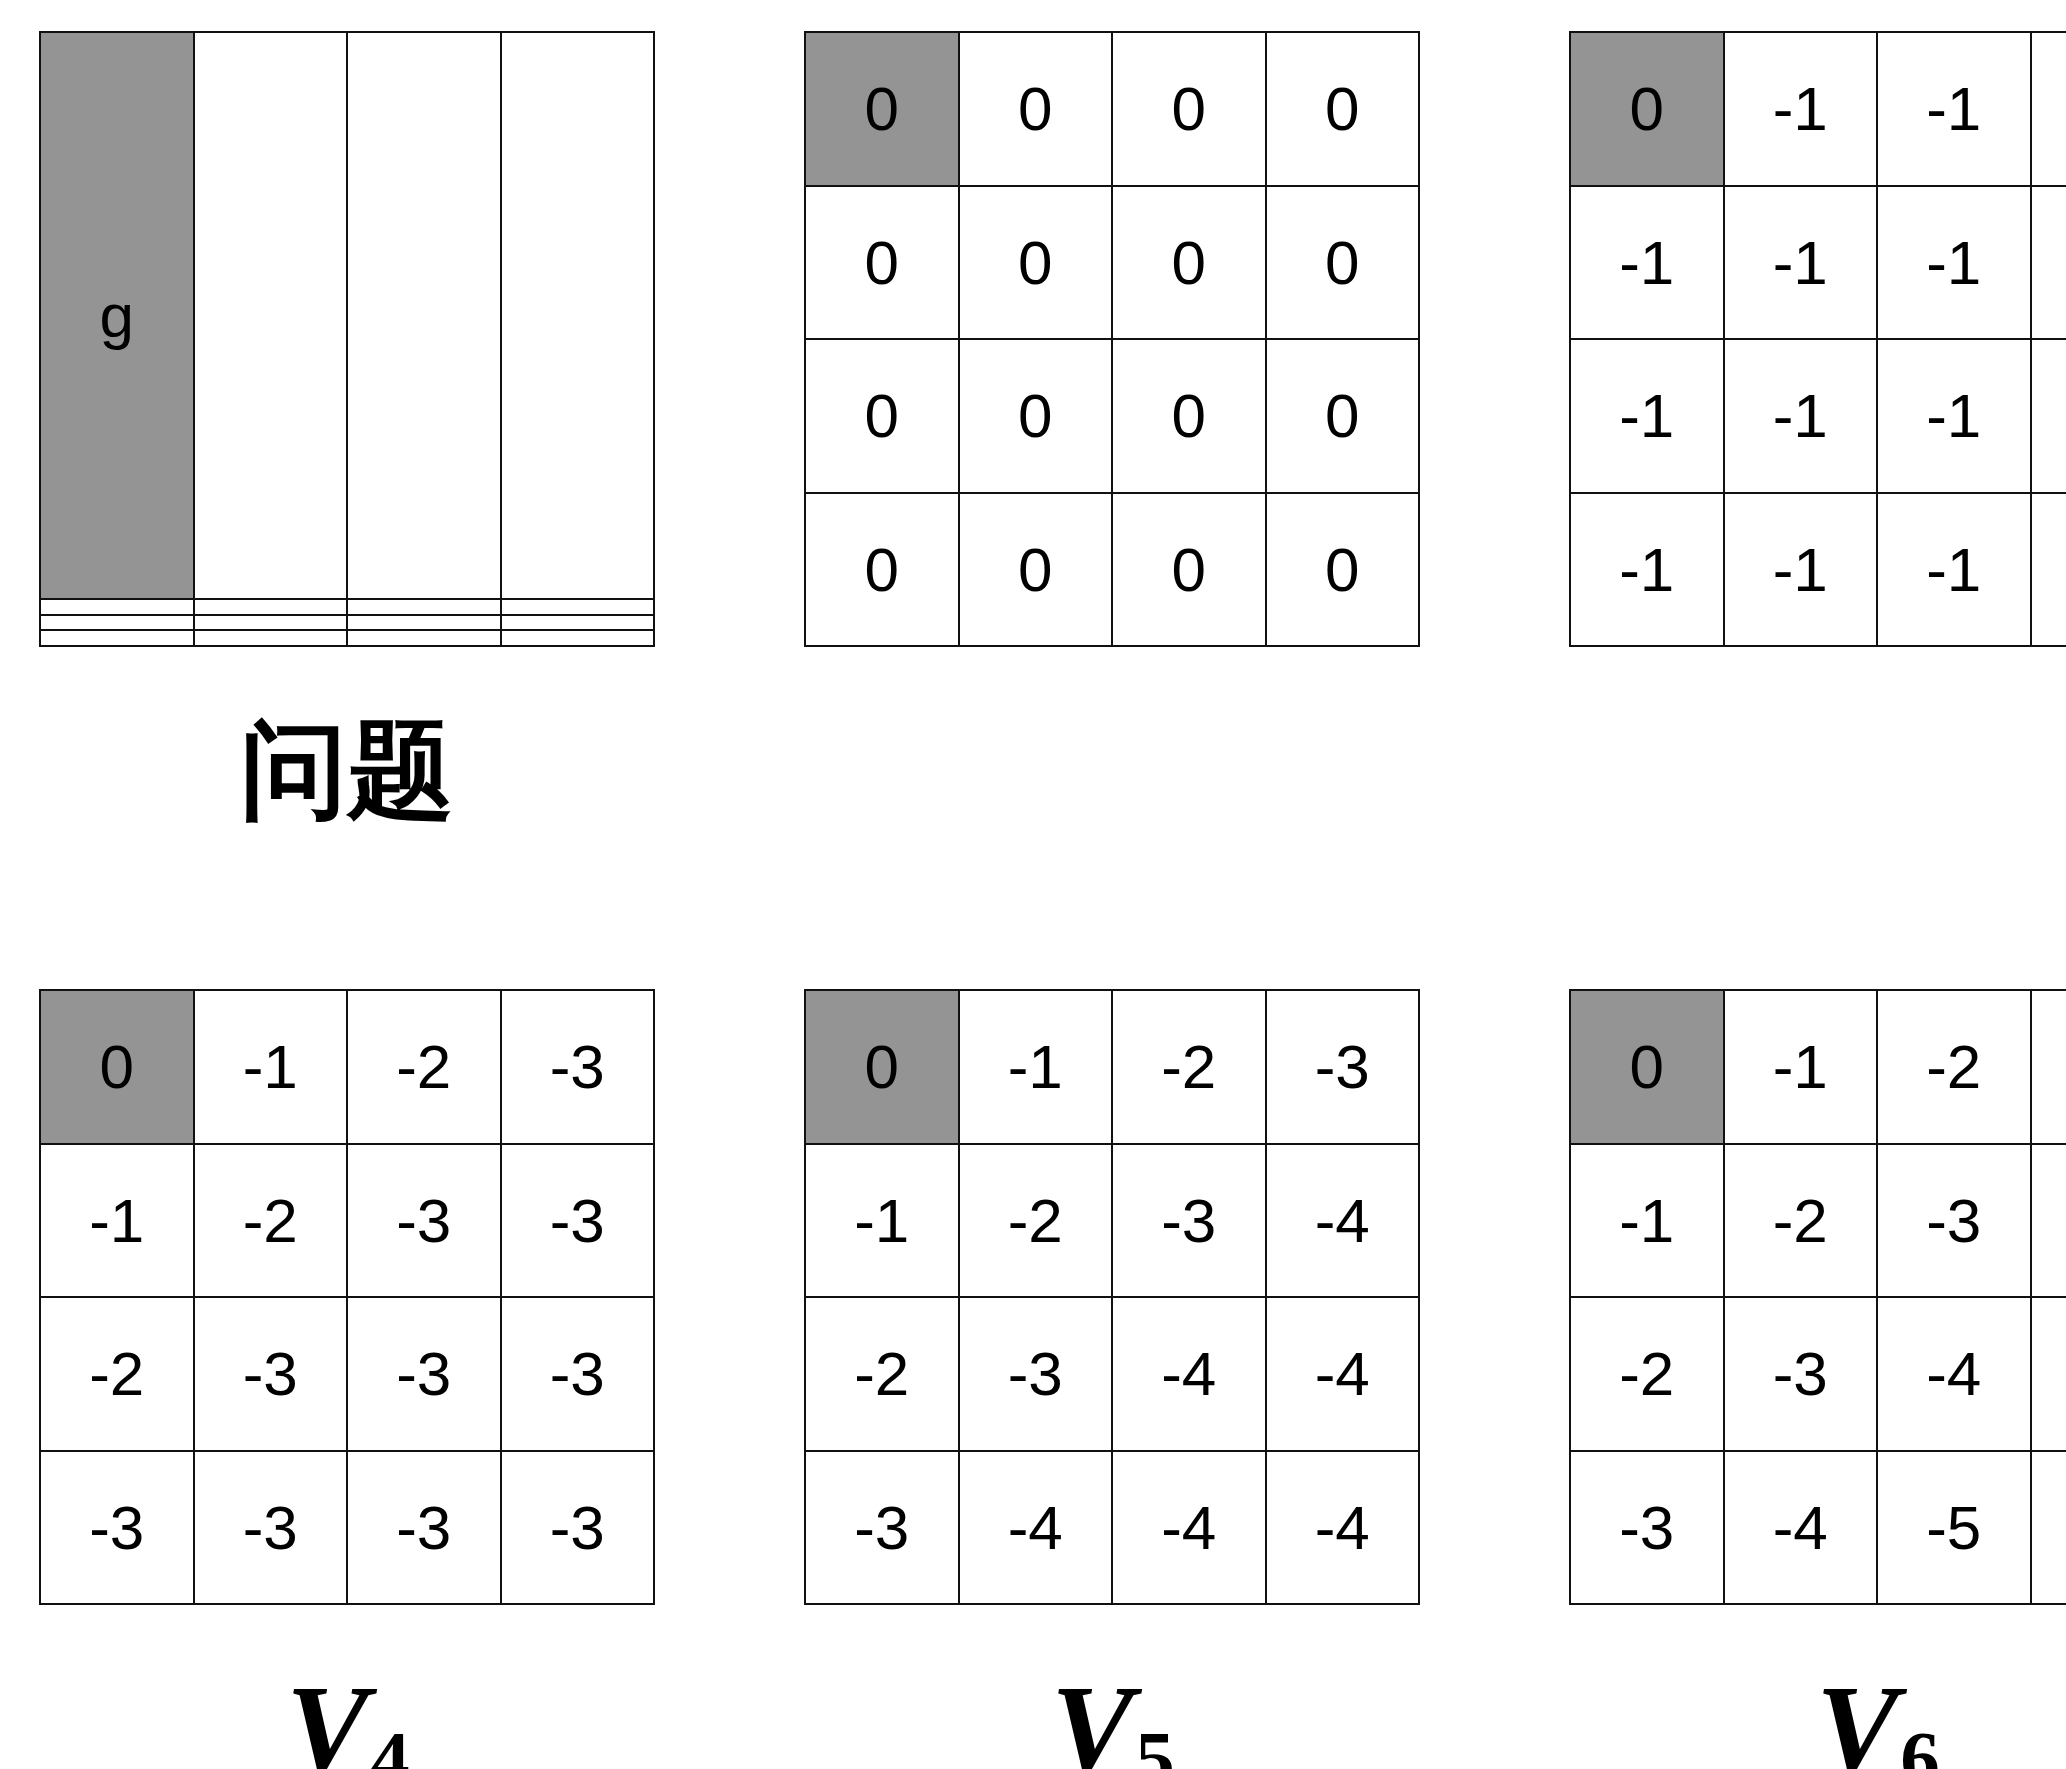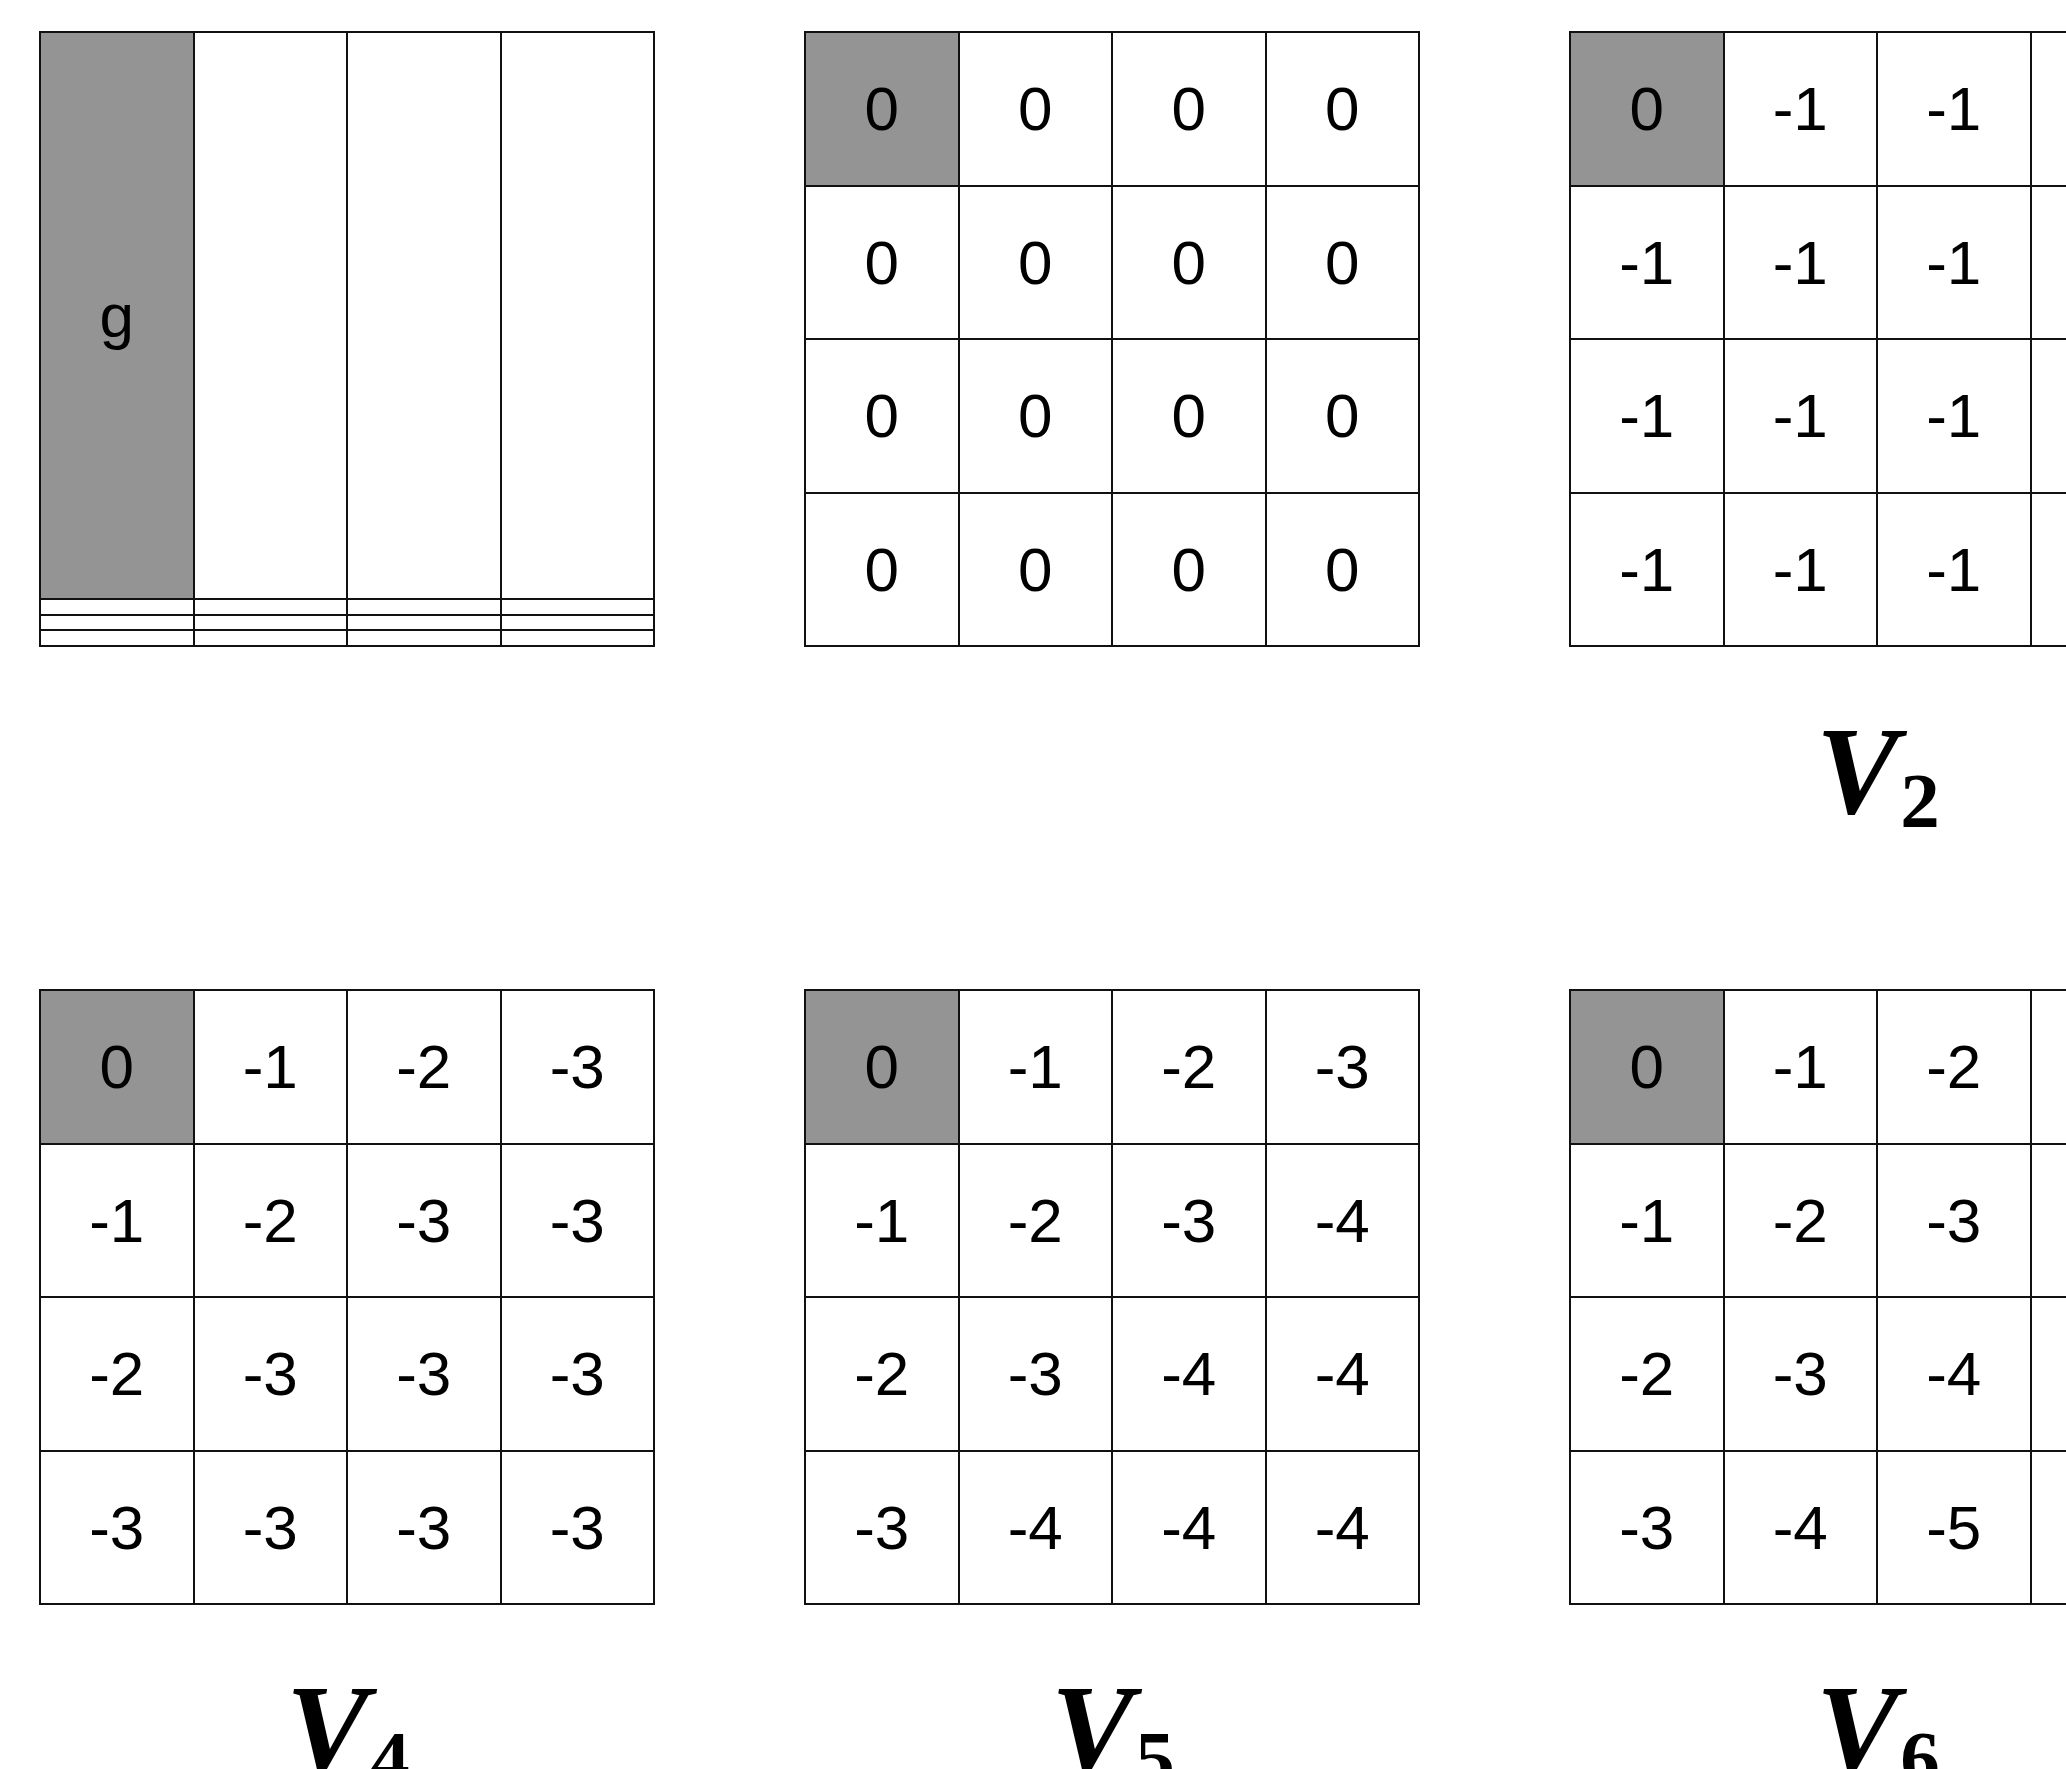--- a/index.html
+++ b/index.html
@@ -104,83 +104,83 @@
               <td class="cell"></td>
             </tr>
             <tr>
               <td class="cell"></td>
               <td class="cell"></td>
               <td class="cell"></td>
               <td class="cell"></td>
             </tr>
           </tbody>
         </table>
-  </figure>
-
-  <figure class="figure">
-    <table class="grid">
-          <tbody>
-            <tr>
-              <td class="cell goal">0</td>
-              <td class="cell">0</td>
-              <td class="cell">0</td>
-              <td class="cell">0</td>
-            </tr>
-            <tr>
-              <td class="cell">0</td>
-              <td class="cell">0</td>
-              <td class="cell">0</td>
-              <td class="cell">0</td>
-            </tr>
-            <tr>
-              <td class="cell">0</td>
-              <td class="cell">0</td>
-              <td class="cell">0</td>
-              <td class="cell">0</td>
-            </tr>
-            <tr>
-              <td class="cell">0</td>
-              <td class="cell">0</td>
-              <td class="cell">0</td>
-              <td class="cell">0</td>
-            </tr>
-          </tbody>
-        </table>
-  </figure>
-
-  <figure class="figure">
-    <table class="grid">
-          <tbody>
-            <tr>
-              <td class="cell goal">0</td>
-              <td class="cell">-1</td>
-              <td class="cell">-1</td>
-              <td class="cell">-1</td>
-            </tr>
-            <tr>
-              <td class="cell">-1</td>
-              <td class="cell">-1</td>
-              <td class="cell">-1</td>
-              <td class="cell">-1</td>
-            </tr>
-            <tr>
-              <td class="cell">-1</td>
-              <td class="cell">-1</td>
-              <td class="cell">-1</td>
-              <td class="cell">-1</td>
-            </tr>
-            <tr>
-              <td class="cell">-1</td>
-              <td class="cell">-1</td>
-              <td class="cell">-1</td>
-              <td class="cell">-1</td>
-            </tr>
-          </tbody>
-        </table>
-    <figcaption class="label"><span class="label-main">V</span><sub class="label-sub">2</sub></figcaption>
+    <figcaption class="label cjk"><span class="label-main">问题</span></figcaption>
+  </figure>
+
+  <figure class="figure">
+    <table class="grid">
+          <tbody>
+            <tr>
+              <td class="cell goal">0</td>
+              <td class="cell">0</td>
+              <td class="cell">0</td>
+              <td class="cell">0</td>
+            </tr>
+            <tr>
+              <td class="cell">0</td>
+              <td class="cell">0</td>
+              <td class="cell">0</td>
+              <td class="cell">0</td>
+            </tr>
+            <tr>
+              <td class="cell">0</td>
+              <td class="cell">0</td>
+              <td class="cell">0</td>
+              <td class="cell">0</td>
+            </tr>
+            <tr>
+              <td class="cell">0</td>
+              <td class="cell">0</td>
+              <td class="cell">0</td>
+              <td class="cell">0</td>
+            </tr>
+          </tbody>
+        </table>
+  </figure>
+
+  <figure class="figure">
+    <table class="grid">
+          <tbody>
+            <tr>
+              <td class="cell goal">0</td>
+              <td class="cell">-1</td>
+              <td class="cell">-1</td>
+              <td class="cell">-1</td>
+            </tr>
+            <tr>
+              <td class="cell">-1</td>
+              <td class="cell">-1</td>
+              <td class="cell">-1</td>
+              <td class="cell">-1</td>
+            </tr>
+            <tr>
+              <td class="cell">-1</td>
+              <td class="cell">-1</td>
+              <td class="cell">-1</td>
+              <td class="cell">-1</td>
+            </tr>
+            <tr>
+              <td class="cell">-1</td>
+              <td class="cell">-1</td>
+              <td class="cell">-1</td>
+              <td class="cell">-1</td>
+            </tr>
+          </tbody>
+        </table>
   </figure>
 
 </div>
   <div class="figures-row second">
   <figure class="figure">
     <table class="grid">
           <tbody>
             <tr>
               <td class="cell goal">0</td>
               <td class="cell">-1</td>

